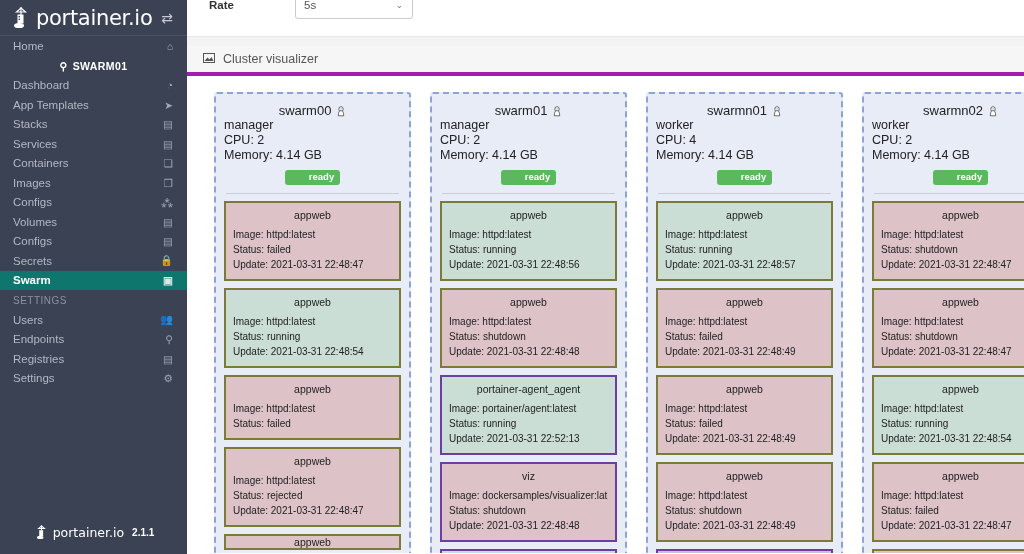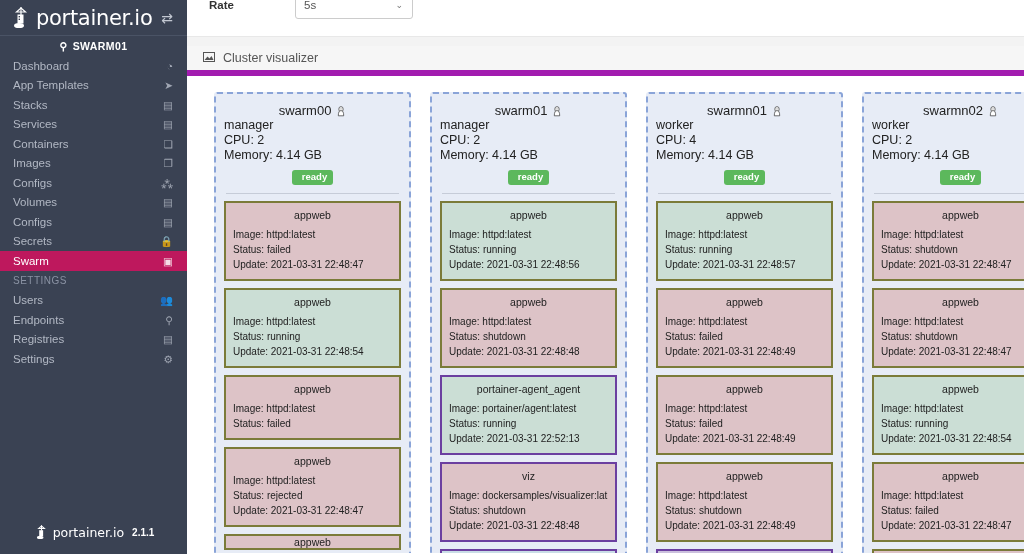--- a/index.html
+++ b/index.html
@@ -34,21 +34,21 @@
   .sb-divider { height: 1px; background: #4a5365; margin: 0; }
 
   .sb-item {
     height: 19.5px; display: flex; align-items: center;
     padding: 0 14px 0 13px;
     color: #b2b8c4; font-size: 11.5px;
     cursor: pointer; user-select: none;
   }
   .sb-item .sb-label { flex: 1; }
   .sb-item .sb-icon { font-size: 10.5px; opacity: .85; width: 14px; text-align: right; }
-  .sb-item.active { background: #be185d; color: #ffffff; font-weight: 400; }
+  .sb-item.active { background: #0f766e; color: #ffffff; font-weight: 700; }
   .sb-item.active .sb-icon { color: #ffffff; }
 
   .sb-endpoint {
     height: 20px; display: flex; align-items: center; justify-content: center;
     color: #ffffff; font-size: 10.5px; font-weight: 700; letter-spacing: .4px;
     gap: 5px;
   }
   .sb-section {
     height: 20px; display: flex; align-items: center;
     padding-left: 13px; color: #8a92a3; font-size: 10px;
@@ -82,21 +82,21 @@
     width: 118px; height: 29px; border: 1px solid #ccc; border-radius: 3px;
     background: #fff; font-size: 11.5px; color: #555;
     padding: 0 8px; display: flex; align-items: center;
     position: relative;
   }
   .rate-select .chev { position: absolute; right: 9px; color: #777; font-size: 9px; }
 
   .vis-gap { height: 9px; background: #f3f3f3; }
 
   .panel-header {
-    height: 30px; background: #f6f6f6; border-bottom: 6px solid #a21caf;
+    height: 30px; background: #f6f6f6; border-bottom: 4px solid #a21caf;
     display: flex; align-items: center; padding-left: 16px; gap: 8px;
     color: #555; font-size: 12.5px;
   }
   .panel-header .ph-icon { font-size: 11px; color: #555; }
 
   .vis-body {
     background: #ffffff; padding: 16px 0 0 0;
     height: calc(554px - 37px - 9px - 31px);
     overflow: hidden;
   }
@@ -117,21 +117,21 @@
     font-weight: 400; line-height: 15px;
     display: flex; align-items: center; justify-content: center; gap: 5px;
   }
   .node-line {
     text-align: left; font-size: 12.5px; color: #222; line-height: 15px;
   }
   .node-badge-wrap { text-align: center; margin-top: 3px; }
   .node-badge {
     display: inline-block; background: #5cb85c; color: #fff;
     font-size: 9.5px; font-weight: 700; border-radius: 3px;
-    padding: 2px 6px 3px 10px; line-height: 10px;
+    padding: 2px 6px 3px 24px; line-height: 10px;
   }
   .node-hr { height: 1px; background: #c6ccd8; margin: 8px 2px 7px 2px; }
 
   
   .task {
     border-radius: 0;
     padding: 6px 7px 7px 7px;
     margin-bottom: 7px;
   }
   .task-name {
@@ -161,20 +161,24 @@
           <rect x="10.6" y="13.6" width="1.4" height="1.4" fill="#3a4253"></rect>
           <ellipse cx="11" cy="20.5" rx="5" ry="2.6" fill="#fff"></ellipse>
         </svg>
       </span>
       <span class="logo-text">portainer.io</span>
       <span class="logo-toggle">⇄</span>
     </div>
 
     <div class="sb-divider"></div>
 
+    <div class="sb-item">
+      <span class="sb-label">Home</span>
+      <span class="sb-icon">⌂</span>
+    </div>
 
     <div class="sb-endpoint">
       <span>⚲</span>
       <span>SWARM01</span>
     </div>
 
     <div id="sb-items">
         <div class="sb-item">
           <span class="sb-label">Dashboard</span>
           <span class="sb-icon">◔</span>

